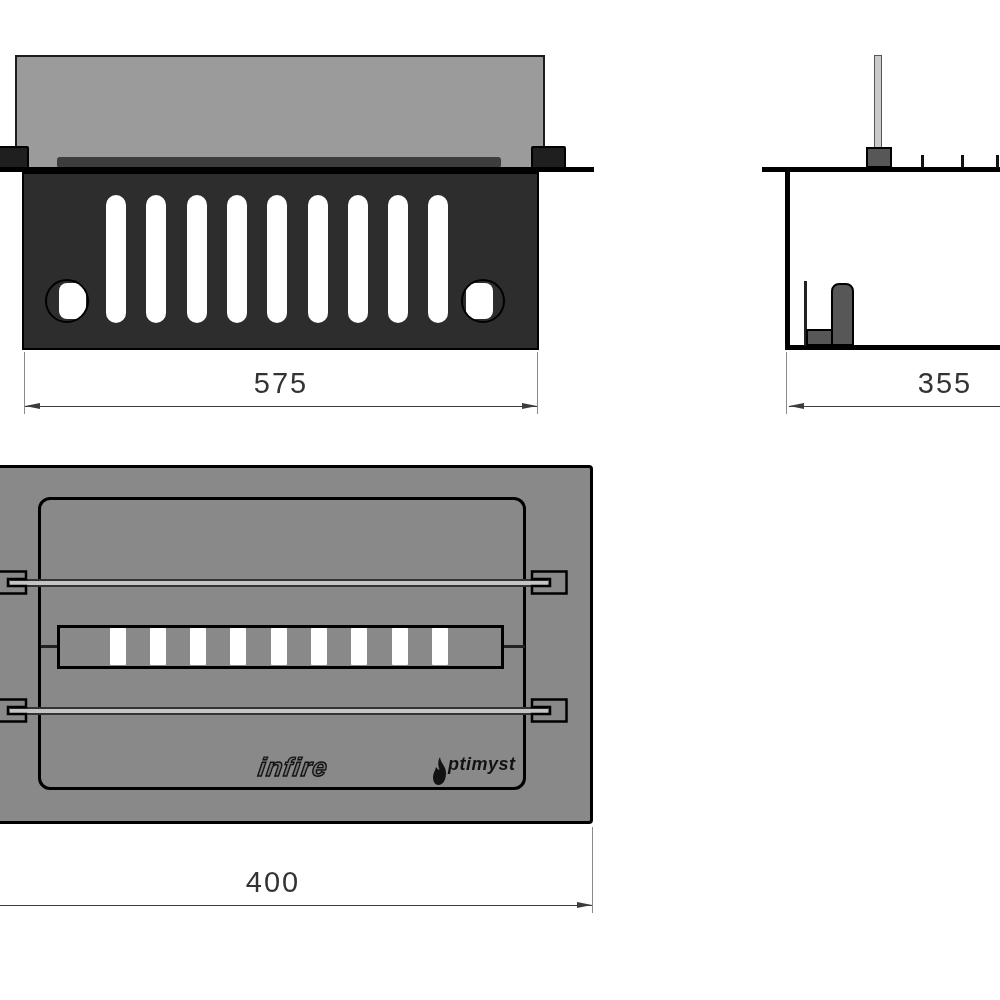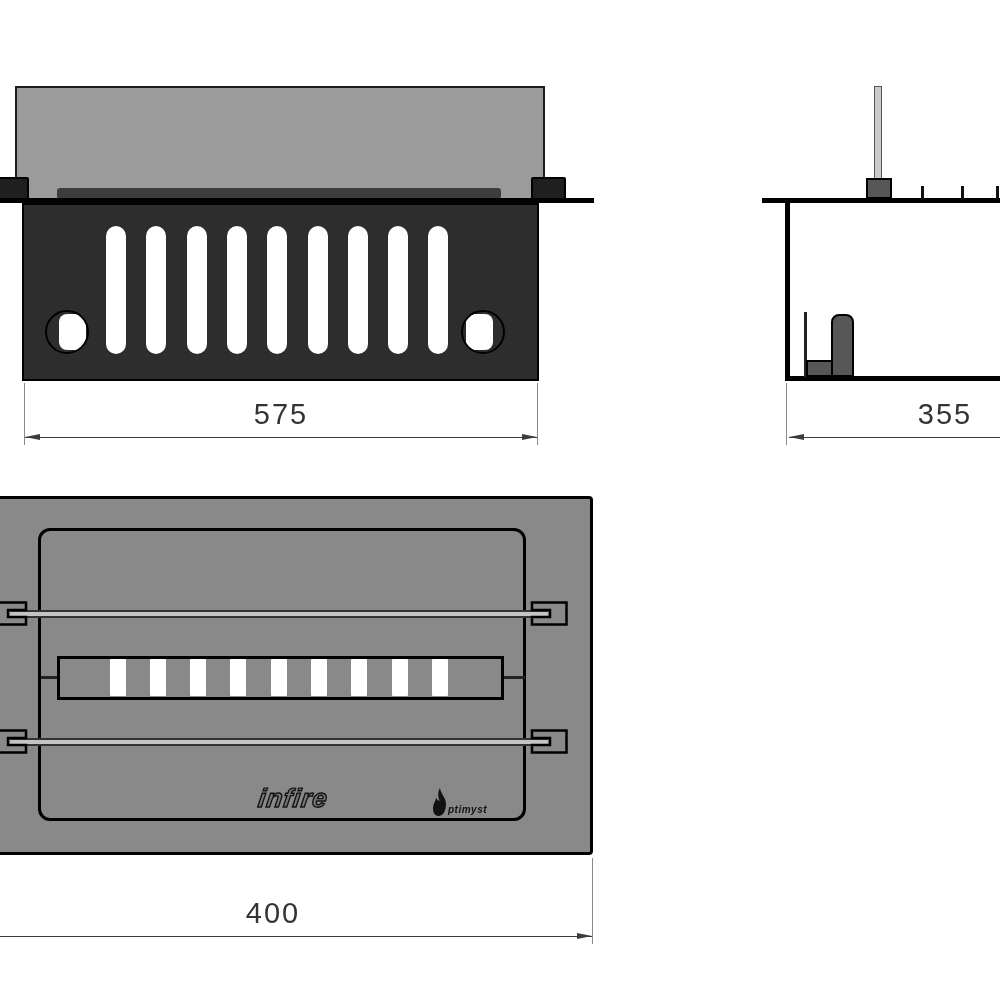--- a/index.html
+++ b/index.html
@@ -1,21 +1,21 @@
 <!DOCTYPE html>
 <html style="--panel-dark: #2d2d2d; --back-gray: #9b9b9b; --body-gray: #898989; --fitting-gray: #575757; --rod-light: #cbcbcb; --bar-dark: #3d3d3d; --edge-black: #000000; --dim-line: #3c3c3c; --slot-white: #ffffff;"><head>
 <meta charset="utf-8">
 <style>
   html,body{margin:0;padding:0;background:#fff;}
   *{box-sizing:border-box;}
   #canvas{
     position:relative;width:1000px;height:1000px;background:#fff;overflow:hidden;
     font-family:"Liberation Sans",sans-serif;
   }
-  .view{position:absolute;inset:0;margin-top:31px;}
+  .view{position:absolute;inset:0;}
   .abs{position:absolute;}
 
   
   .dim-ext{position:absolute;width:1px;background:#8a8a8a;}
   .dim-line{position:absolute;height:1px;background:var(--dim-line,#3c3c3c);}
   .dim-label{
     position:absolute;width:120px;text-align:center;
     font-size:29px;letter-spacing:2px;color:#333;font-weight:400;
   }
   .arr{position:absolute;width:0;height:0;border-top:3.5px solid transparent;border-bottom:3.5px solid transparent;}
@@ -51,21 +51,21 @@
   .strip-slot{position:absolute;top:0;width:16px;height:37px;background:var(--slot-white,#fff);border-radius:1px;}
   .connector{position:absolute;top:645px;height:3px;background:#222;}
   .logo-infire{
     left:243px;top:752px;width:100px;height:34px;text-align:center;
     font-style:italic;font-weight:bold;font-size:26px;letter-spacing:1px;
     color:#121212;-webkit-text-fill-color:rgba(18,18,18,0.15);-webkit-text-stroke:1.4px #121212;
     transform:skewX(-8deg);
   }
   .logo-optimyst{left:432px;top:750px;width:100px;height:36px;display:flex;align-items:flex-end;gap:1px;}
   .logo-optimyst .flame{width:15px;height:29px;flex:0 0 auto;}
-  .logo-optimyst .optext{font-style:italic;font-weight:bold;font-size:10px;color:#121212;letter-spacing:0.5px;padding-bottom:2px;}
+  .logo-optimyst .optext{font-style:italic;font-weight:bold;font-size:18px;color:#121212;letter-spacing:0.5px;padding-bottom:11px;}
 </style>
 </head>
 <body>
 
 <div id="canvas">
 
   <div class="view">
     <div class="abs back-panel"></div>
     <div class="abs top-bar"></div>
     <div class="abs tab" style="left:-6px"></div>

